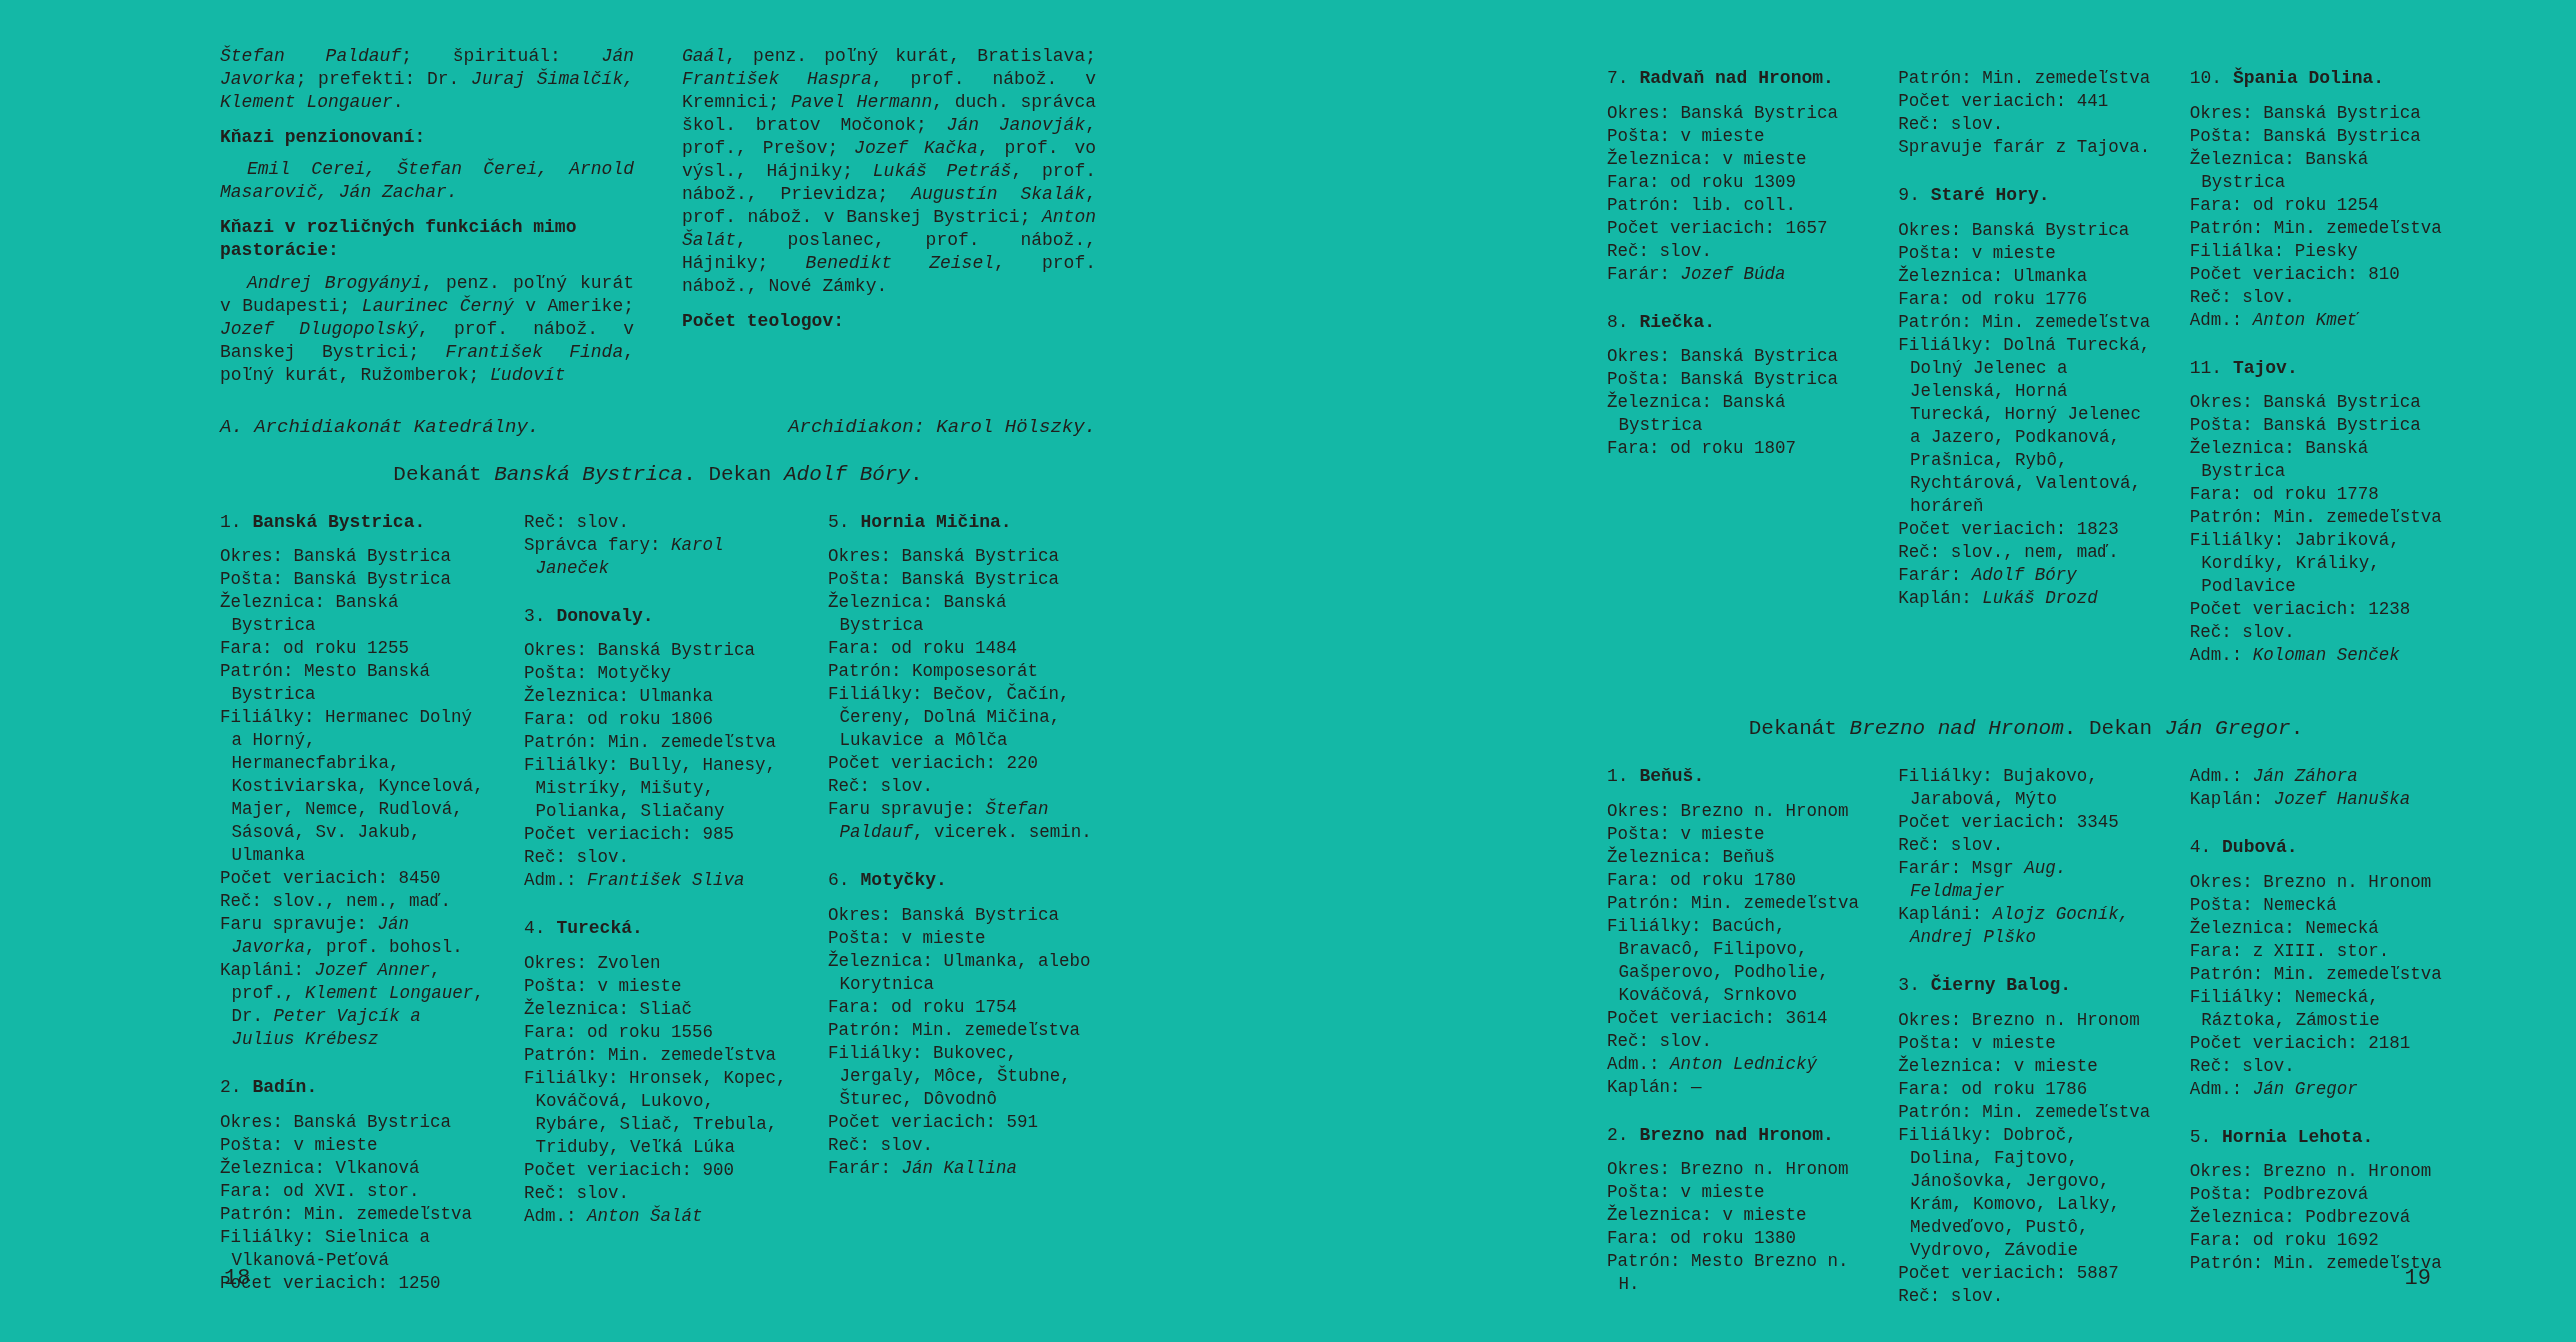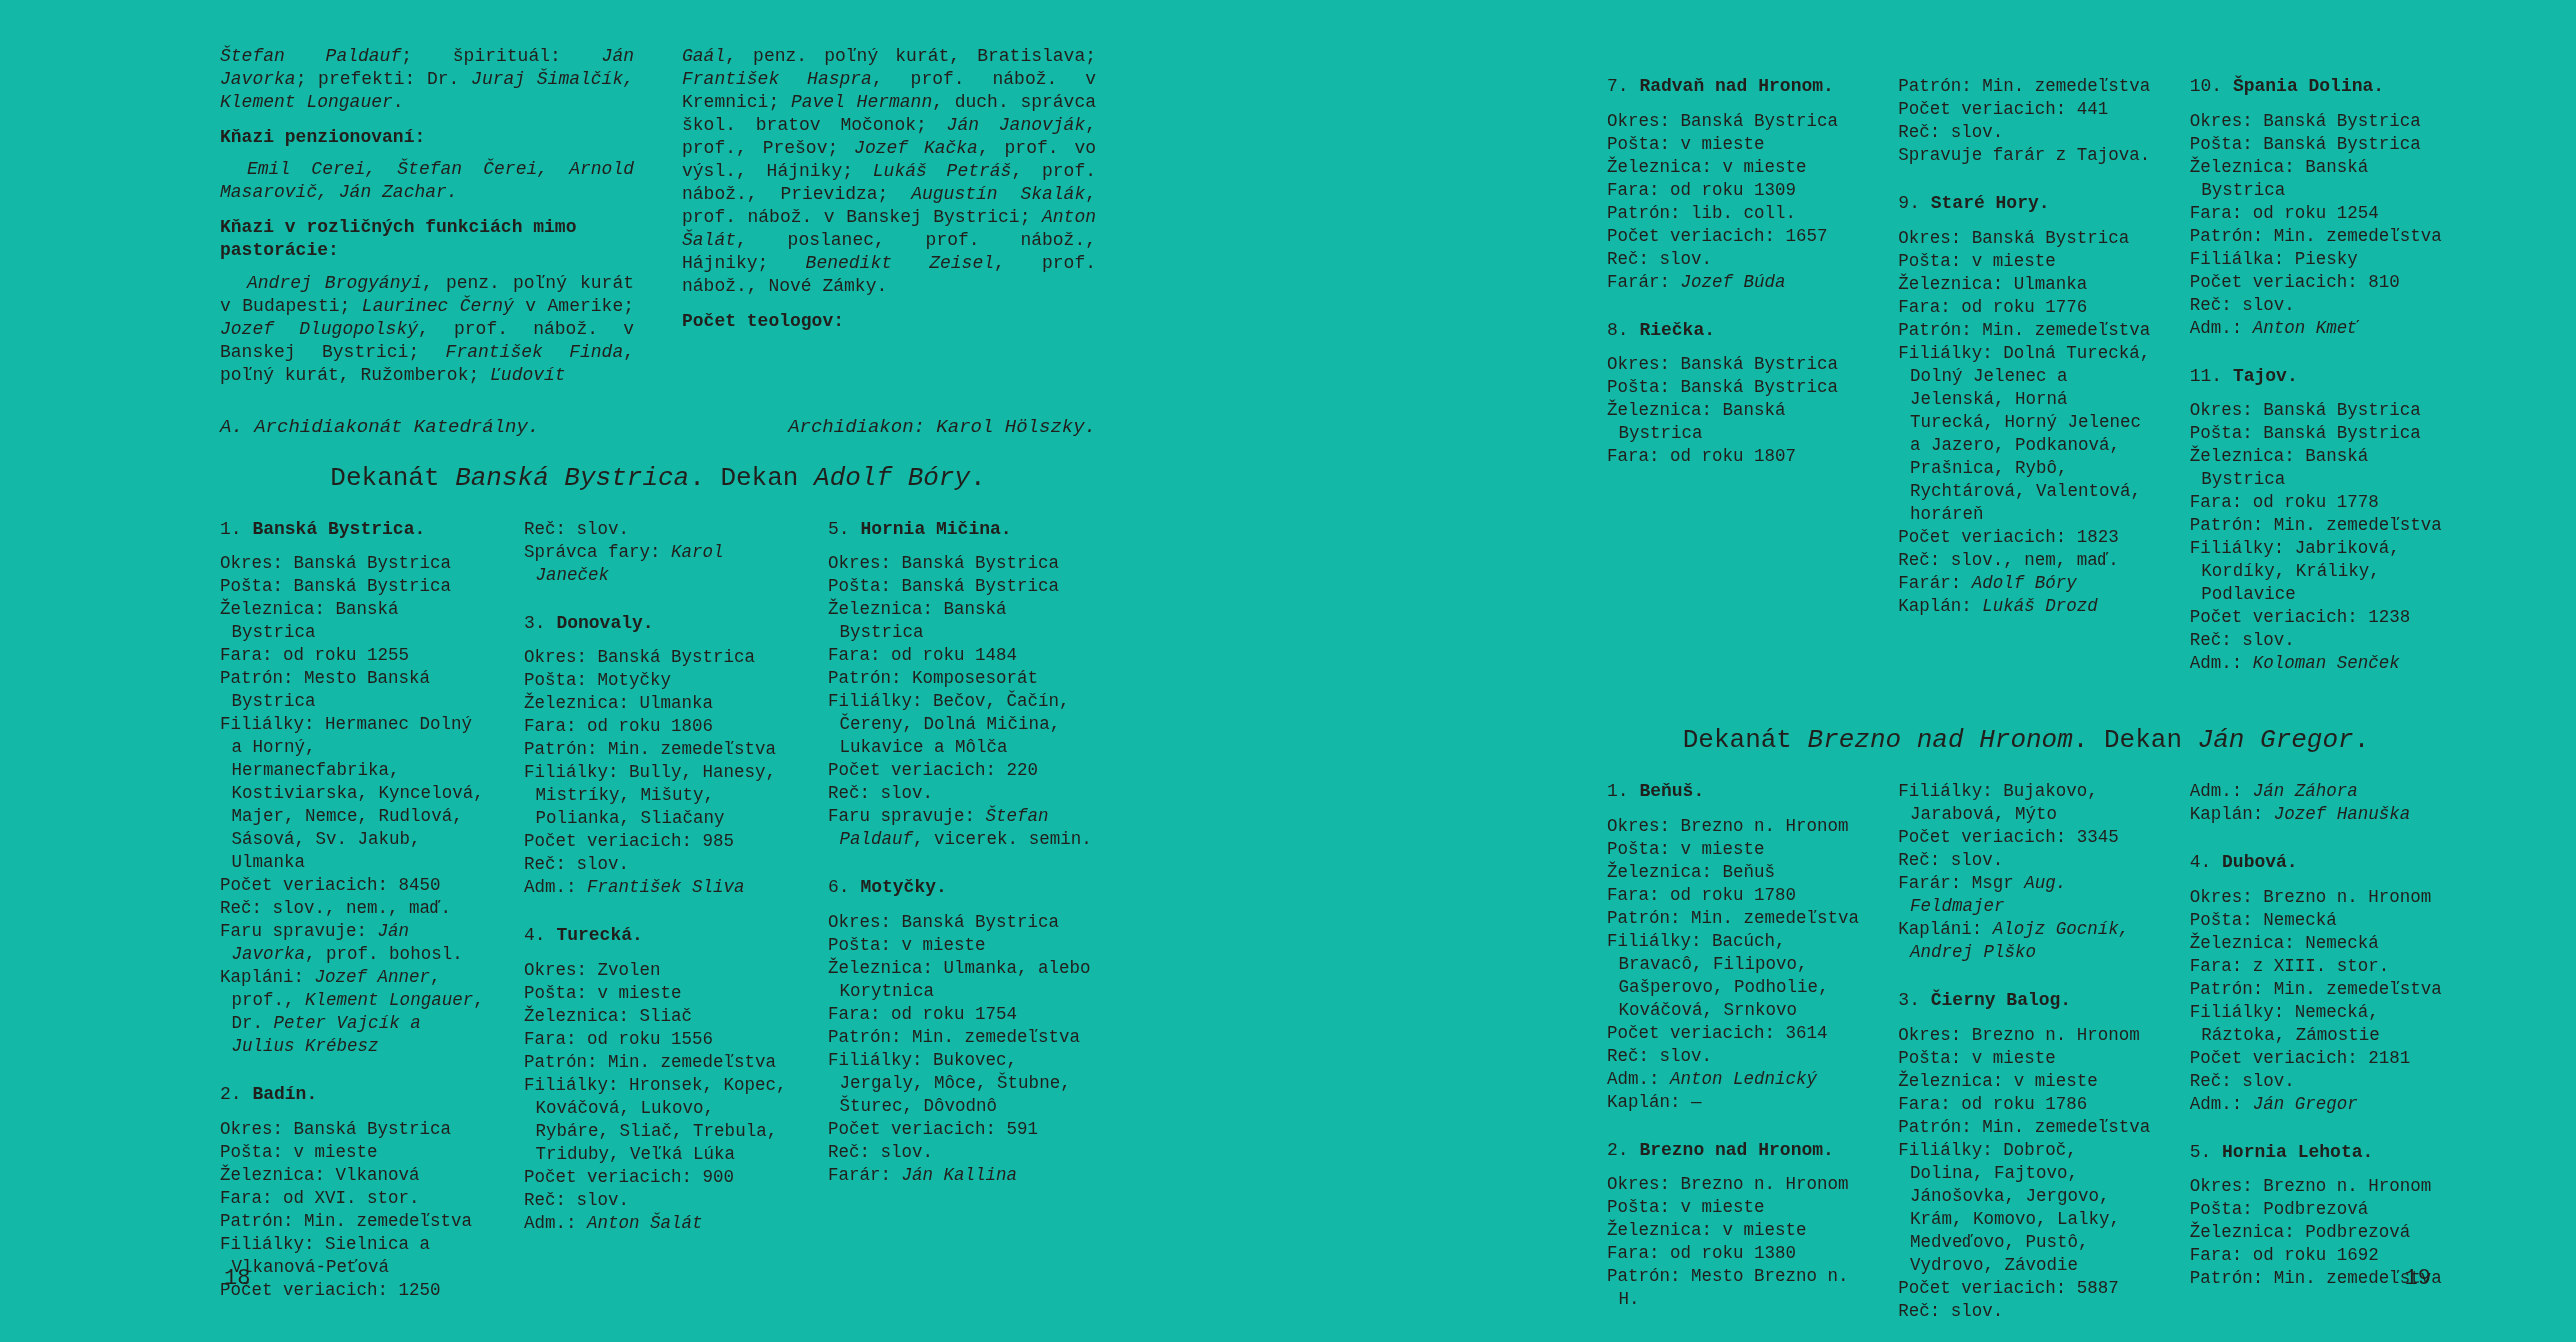--- a/index.html
+++ b/index.html
@@ -21,21 +21,21 @@
   .intro { display: flex; gap: 48px; font-size: 18px; line-height: 23px; }
   .intro .icol { flex: 1; min-width: 0; }
   .intro-para { text-align: justify; }
   .intro-para.indent { text-indent: 27px; }
   .intro-head { font-weight: bold; margin: 11.6px 0 9.8px; }
 
   
   .arch-row { display: flex; justify-content: space-between; margin-top: 29px; font-size: 19px; }
 
   
-  .dekanat { text-align: center; margin-top: 25px; font-size: 26px; }
+  .dekanat { text-align: center; margin-top: 25px; font-size: 21px; }
 
   
   .cols { display: flex; gap: 36px; margin-top: 25px; font-size: 17.5px; line-height: 23px; }
   .col { flex: 1; min-width: 0; }
   .entry { margin-bottom: 25px; }
   .entry-title { margin: 0 0 11.6px 0; font-size: 18px; }
   .entry-title b { font-weight: bold; }
   .entry-line { padding-left: 11.6px; text-indent: -11.6px; }
 
   .page-num { position: absolute; bottom: 52px; font-size: 22px; }
@@ -148,21 +148,21 @@
             <div class="entry-line">Počet veriacich: 591</div>
             <div class="entry-line">Reč: slov.</div>
             <div class="entry-line">Farár: <i>Ján Kallina</i></div>
           </div>
         </div>
     </div>
     <div class="page-num pl">18</div>
   </div>
 
   <div class="page page-right">
-    <div class="cols" style="margin-top:16px;">
+    <div class="cols" style="margin-top:8px;">
       <div class="col">
           <div class="entry">
             <div class="entry-title"><span class="entry-num">7. </span><b>Radvaň nad Hronom.</b></div>
             <div class="entry-line">Okres: Banská Bystrica</div>
             <div class="entry-line">Pošta: v mieste</div>
             <div class="entry-line">Železnica: v mieste</div>
             <div class="entry-line">Fara: od roku 1309</div>
             <div class="entry-line">Patrón: lib. coll.</div>
             <div class="entry-line">Počet veriacich: 1657</div>
             <div class="entry-line">Reč: slov.</div>

